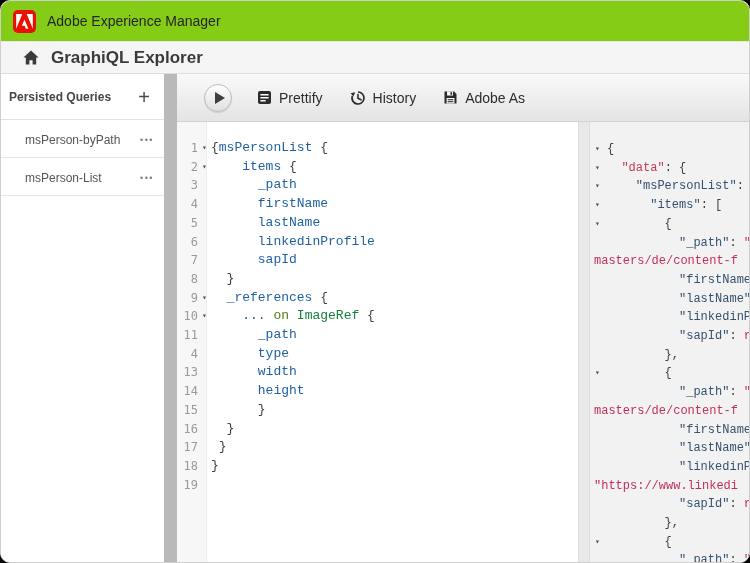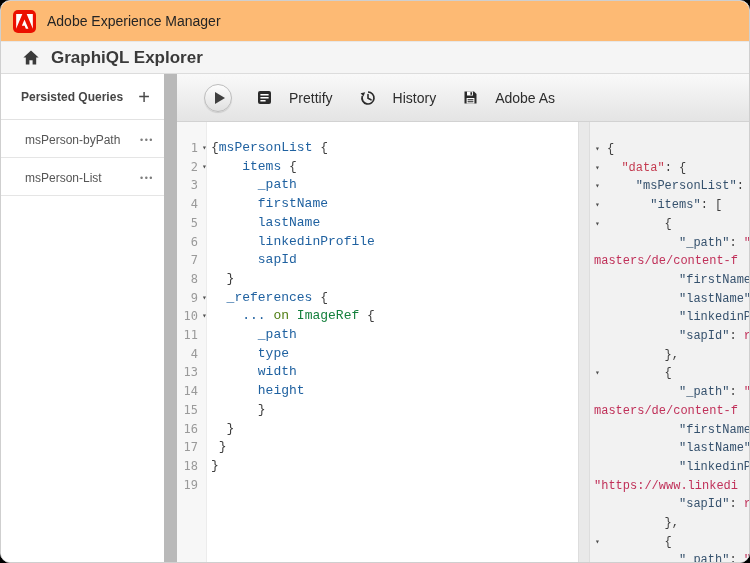--- a/index.html
+++ b/index.html
@@ -2,58 +2,58 @@
 <html><head>
 <meta charset="utf-8">
 <style>
   * { box-sizing: border-box; margin: 0; padding: 0; }
   html,body { background:#000; }
   body { font-family:"Liberation Sans", sans-serif; }
   .screen { position:relative; width:750px; height:563px; background:#fff;
             border-radius:10px; overflow:hidden; border:1px solid #cfcfcf; }
 
   
-  .appbar { height:41px; background:#fdba74; border-bottom:1px solid #e7e7e7;
+  .appbar { height:41px; background:#84cc16; border-bottom:1px solid #e7e7e7;
             display:flex; align-items:center; padding-left:12px; }
   .logo { width:23px; height:23px; background:#EB1000; border-radius:5px;
           display:flex; align-items:center; justify-content:center; flex:none; }
   .app-title { margin-left:11px; font-size:14px; color:#252525; }
 
   
   .navbar { height:32px; background:#f5f5f5; border-bottom:1px solid #dcdcdc;
             display:flex; align-items:center; padding-left:22px; }
   .nav-title { margin-left:12px; font-size:17px; font-weight:700; color:#3a3a3a; }
 
   .main { position:absolute; top:73px; left:0; right:0; bottom:0; display:flex; }
 
   
   .sidebar { width:163px; background:#fff; flex:none; }
   .sidebar-header { height:46px; display:flex; align-items:center; justify-content:space-between;
-                    padding:0 14px 0 20px; border-bottom:1px solid #e2e2e2; }
+                    padding:0 14px 0 8px; border-bottom:1px solid #e2e2e2; }
   .sidebar-title { font-size:12px; font-weight:700; color:#464646; }
   .add-btn { font-size:20px; font-weight:300; color:#4a4a4a; line-height:1; cursor:default; }
   .sidebar-item { height:36px; display:flex; align-items:center; justify-content:space-between;
                   padding:0 10px 0 24px; border-bottom:1px solid #e5e5e5;
                   font-size:12px; color:#555; margin-top:2px; }
   .dots { font-size:9px; letter-spacing:1.5px; color:#7d7d7d; }
 
   .vstrip { width:13px; flex:none; background:#b9b9b9; }
 
   .workspace { flex:1; display:flex; flex-direction:column; min-width:0; }
 
   
   .toolbar { height:48px; flex:none; background:linear-gradient(#f9f9f9,#e4e4e4);
              border-bottom:1px solid #d2d2d2; display:flex; align-items:center; padding-left:27px; }
   .exec-btn { width:28px; height:28px; border-radius:50%;
               background:linear-gradient(#fdfdfd,#e0e0e0); border:1px solid #bdbdbd;
               box-shadow:0 1px 1px rgba(0,0,0,.12);
               display:flex; align-items:center; justify-content:center; margin-right:25px; flex:none; }
   .play-tri { width:0; height:0; border-left:10px solid #3f3f3f;
               border-top:6px solid transparent; border-bottom:6px solid transparent; margin-left:3px; }
-  .tb-btn { display:flex; align-items:center; gap:17px; margin-right:27px;
+  .tb-btn { display:flex; align-items:center; gap:7px; margin-right:27px;
             font-size:14px; color:#2d2d2d; cursor:default; }
   .tb-btn svg { display:block; }
 
   
   .panes { flex:1; display:flex; min-height:0; }
   .editor-pane { width:401px; flex:none; background:#fff; position:relative; overflow:hidden;
                  padding-top:17px;
                  font-family:"DejaVu Sans Mono", monospace; font-size:13px; line-height:18.7px; }
   .gutter-bg { position:absolute; top:0; left:0; width:30px; height:100%;
                background:#f7f7f7; border-right:1px solid #ececec; }

